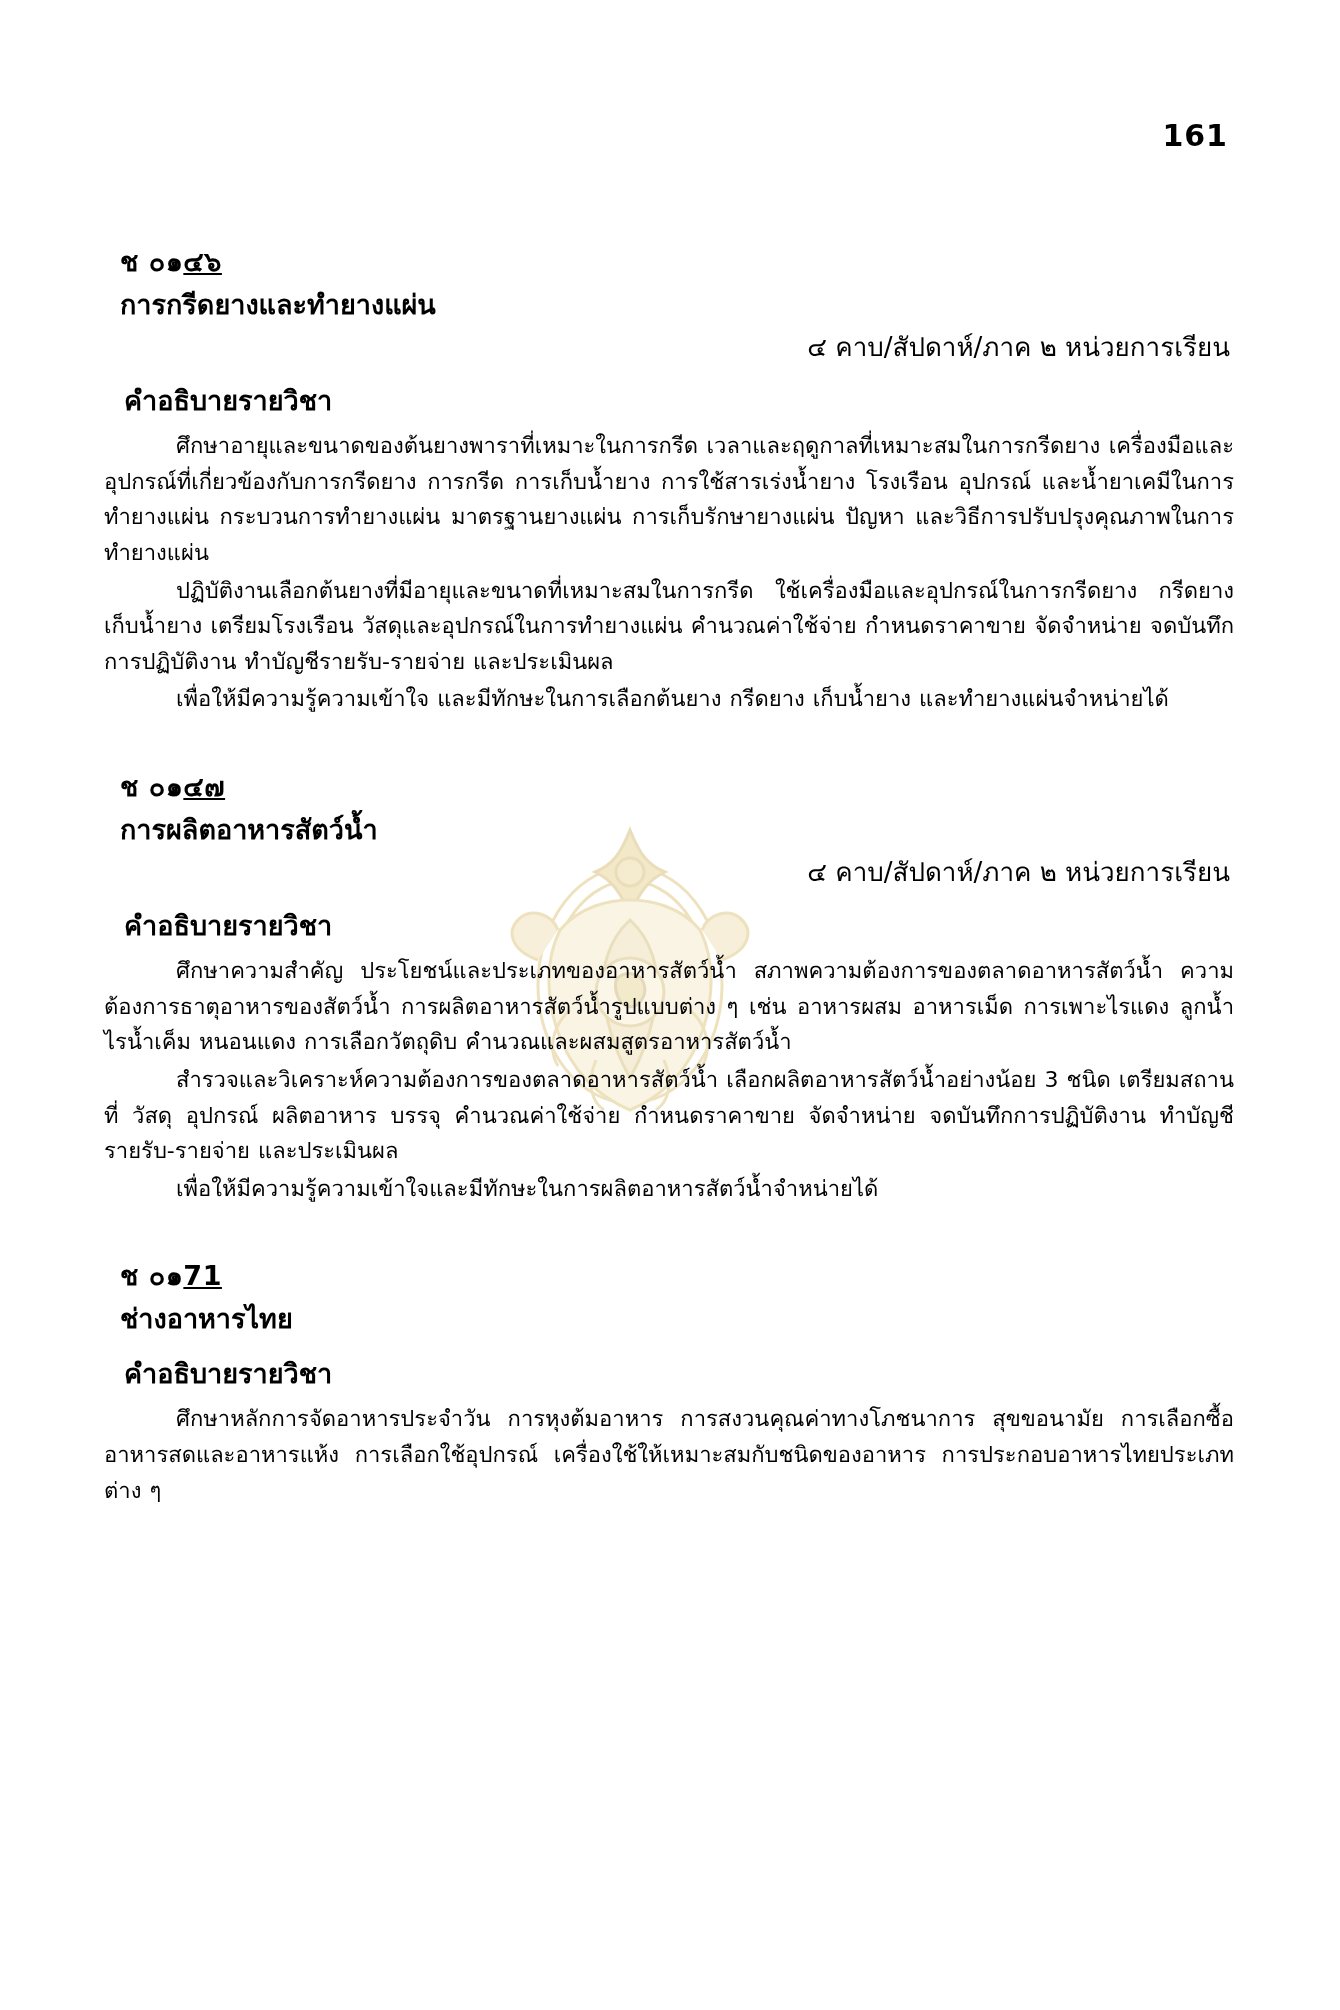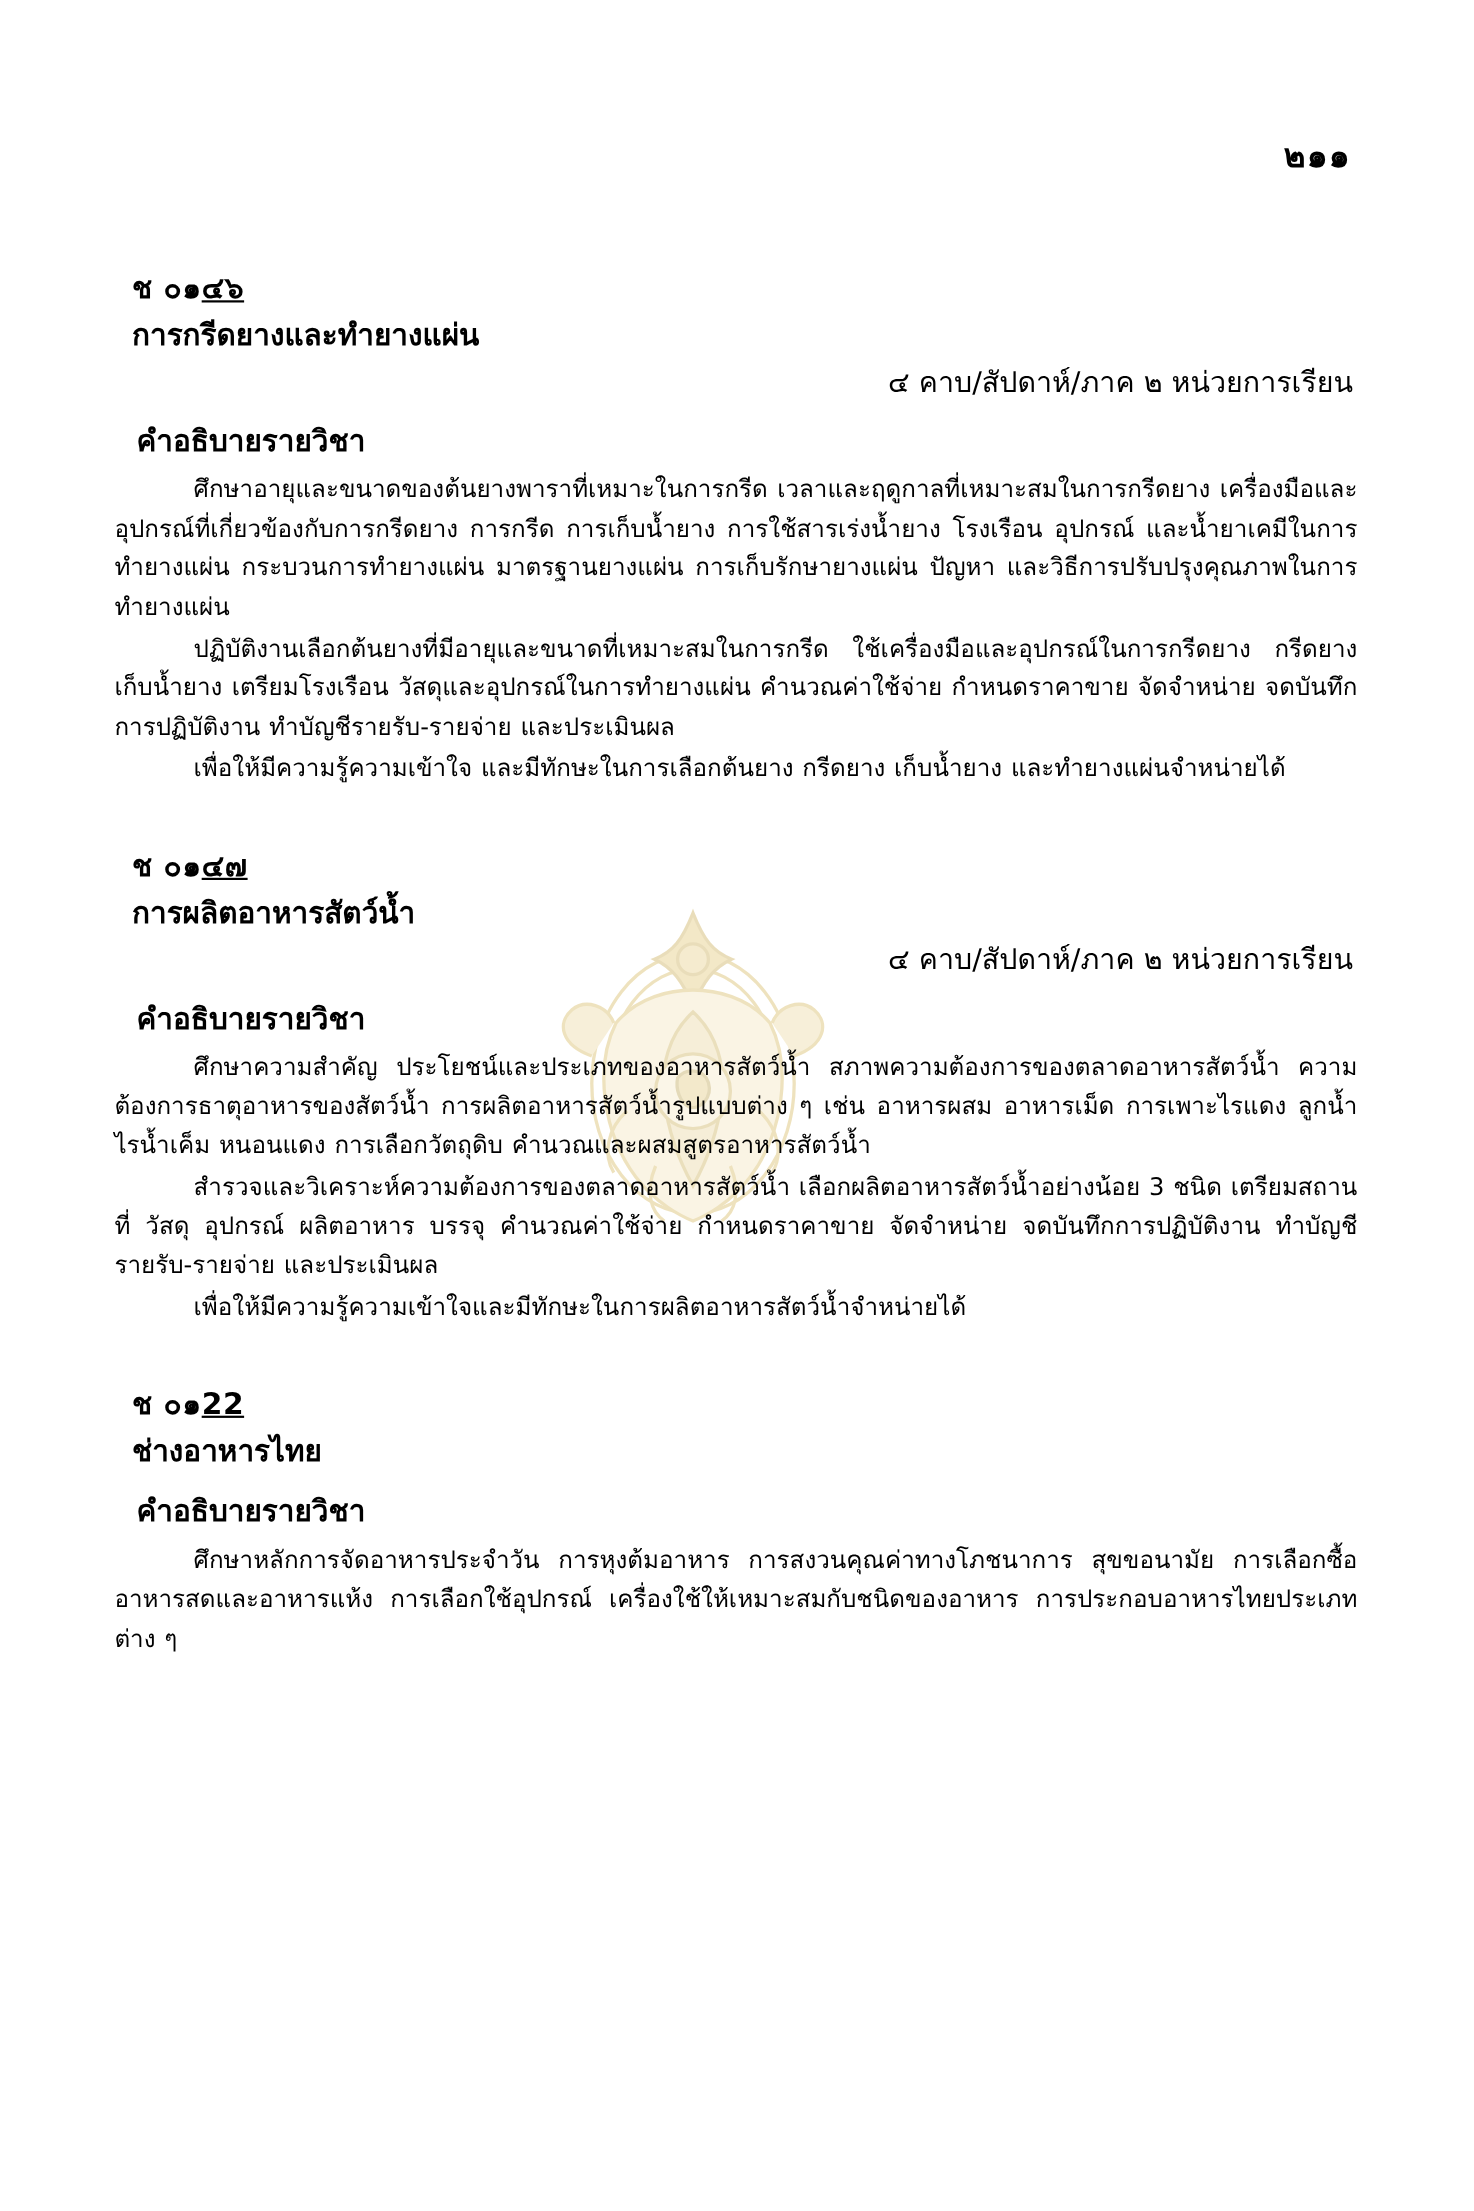--- a/index.html
+++ b/index.html
@@ -124,21 +124,21 @@
       <path d="M116 170 C124 160 140 162 144 174 C148 188 136 200 126 196 C118 192 114 180 116 170 Z" fill="#d9b957" stroke="#a8861c"></path>
       <path d="M96 250 C86 274 92 292 104 300"></path>
       <path d="M164 250 C174 274 168 292 156 300"></path>
       <path d="M70 200 C52 216 48 240 58 256"></path>
       <path d="M190 200 C208 216 212 240 202 256"></path>
     </g>
   </svg>
 
   <div class="content">
 
-    <div class="page-number">๒๑๑</div>
+    <div class="page-number">161</div>
 
     <div class="body-area">
 
       <div class="block">
         <div class="course-head">
           <span class="course-code"><span>ช ๐๑</span><span class="num">๔๖</span></span>
           <span class="course-title">การกรีดยางและทำยางแผ่น</span>
           <span class="course-credit">๔ คาบ/สัปดาห์/ภาค  ๒ หน่วยการเรียน</span>
         </div>
         <div class="subhead">คำอธิบายรายวิชา</div>
@@ -158,21 +158,21 @@
         <div class="subhead">คำอธิบายรายวิชา</div>
         <p class="para">ศึกษาความสำคัญ ประโยชน์และประเภทของอาหารสัตว์น้ำ สภาพความต้องการของตลาดอาหารสัตว์น้ำ ความต้องการธาตุอาหารของสัตว์น้ำ การผลิตอาหารสัตว์น้ำรูปแบบต่าง ๆ   เช่น อาหารผสม อาหารเม็ด การเพาะไรแดง ลูกน้ำ ไรน้ำเค็ม หนอนแดง การเลือกวัตถุดิบ คำนวณและผสมสูตรอาหารสัตว์น้ำ</p>
         <p class="para">สำรวจและวิเคราะห์ความต้องการของตลาดอาหารสัตว์น้ำ เลือกผลิตอาหารสัตว์น้ำอย่างน้อย  3  ชนิด เตรียมสถานที่ วัสดุ อุปกรณ์ ผลิตอาหาร บรรจุ คำนวณค่าใช้จ่าย กำหนดราคาขาย จัดจำหน่าย จดบันทึกการปฏิบัติงาน ทำบัญชีรายรับ-รายจ่าย และประเมินผล</p>
         <p class="para">เพื่อให้มีความรู้ความเข้าใจและมีทักษะในการผลิตอาหารสัตว์น้ำจำหน่ายได้</p>
       </div>
 
       <div class="gap-md"></div>
 
       <div class="block">
         <div class="course-head">
-          <span class="course-code"><span>ช ๐๑</span><span class="num">22</span></span>
+          <span class="course-code"><span>ช ๐๑</span><span class="num">71</span></span>
           <span class="course-title">ช่างอาหารไทย</span>
         </div>
         <div class="subhead">คำอธิบายรายวิชา</div>
         <p class="para">ศึกษาหลักการจัดอาหารประจำวัน  การหุงต้มอาหาร   การสงวนคุณค่าทางโภชนาการ สุขขอนามัย การเลือกซื้ออาหารสดและอาหารแห้ง การเลือกใช้อุปกรณ์ เครื่องใช้ให้เหมาะสมกับชนิดของอาหาร การประกอบอาหารไทยประเภทต่าง ๆ</p>
       </div>
 
     </div>
   </div>
 </div>
 

